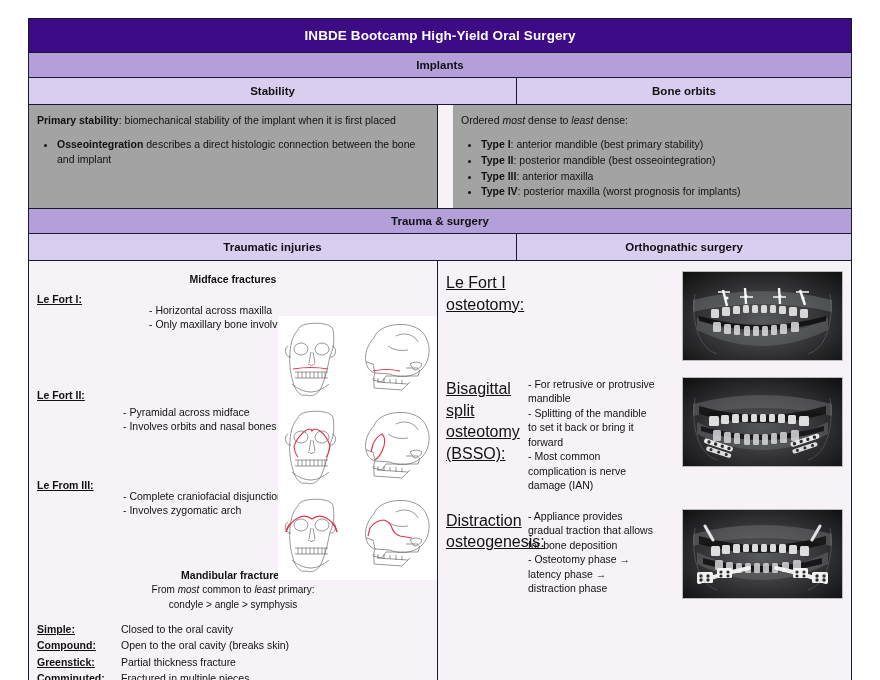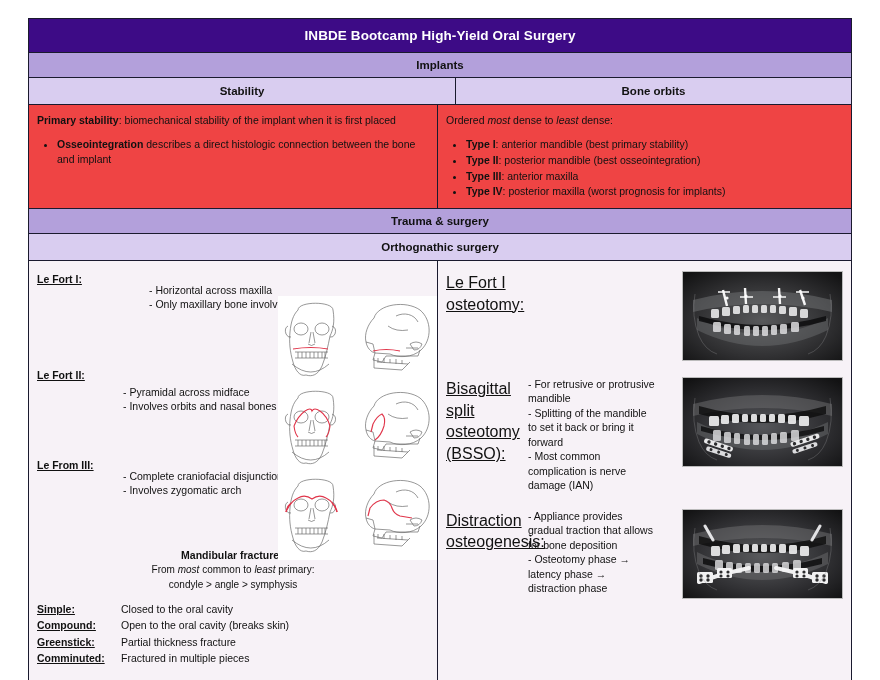--- a/index.html
+++ b/index.html
@@ -52,47 +52,47 @@
   }
   .colhead {
     background: #d9cdf0;
     color: #111111;
     text-align: center;
     font-weight: bold;
     font-size: 11.5px;
     padding: 7px 4px;
     box-sizing: border-box;
   }
-  .colhead.left  { width: 427px; border-right: 1.5px solid #1a1a2e; }
+  .colhead.left  { width: 488px; border-right: 1.5px solid #1a1a2e; }
   .colhead.right { flex: 1; }
 
   .body-row { display: flex; }
   .cell {
     box-sizing: border-box;
-    background: #ef4444;
+    background: #a3a3a3;
     padding: 8px 6px 8px 8px;
   }
   .cell.left  { width: 409px; border-right: 1.5px solid #1a1a2e; }
   .cell.right { flex: 1; }
 
   
   .txt { font-size: 10.5px; line-height: 1.45; }
   .txt p { margin: 0 0 9px 0; }
   .txt p:last-child { margin-bottom: 0; }
   b { font-weight: bold; }
   i { font-style: italic; }
   ul.bul {
     margin: 1px 0 0 0;
     padding-left: 20px;
     list-style: disc;
   }
   ul.bul li { margin: 0 0 1px 0; line-height: 1.4; }
 
   .implants-left  { min-height: 74px; }
-  .implants-right { min-height: 74px; }
+  .implants-right { min-height: 74px; margin-left: 15px; }
 
   
   .trauma-row { display: flex; min-height: 452px; }
   .trauma-left {
     width: 409px;
     box-sizing: border-box;
     border-right: 1.5px solid #1a1a2e;
     background: #f7f2f7;
     padding: 10px 8px 8px 8px;
     position: relative;
@@ -238,27 +238,29 @@
         <li><b>Type II</b><span>: posterior mandible (best osseointegration)</span></li>
         <li><b>Type III</b><span>: anterior maxilla</span></li>
         <li><b>Type IV</b><span>: posterior maxilla (worst prognosis for implants)</span></li>
       </ul>
     </div>
   </div>
 
   <div class="section-bar" style="border-top:1.5px solid #1a1a2e;">Trauma &amp; surgery</div>
 
   <div class="colhead-row">
+    <div class="colhead left">Traumatic injuries</div>
     <div class="colhead right">Orthognathic surgery</div>
   </div>
 
   <div class="trauma-row">
 
     <div class="trauma-left">
 
+      <div class="center-head">Midface fractures</div>
 
       <div class="lf-block">
 
         <div class="skullstack">
 
           <div class="skullbox">
             <svg width="159" height="88" viewBox="0 0 159 88" xmlns="http://www.w3.org/2000/svg">
               <g fill="none" stroke="#6b6b6b" stroke-width="0.7">
 
                 <path d="M20 14 C20 5, 55 5, 55 14 C57 26, 55 34, 52 40 C50 50, 48 60, 44 70 C40 79, 34 81, 28 79 C22 81, 17 74, 15 66 C12 56, 11 46, 12 36 C13 26, 15 19, 20 14 Z"></path>

